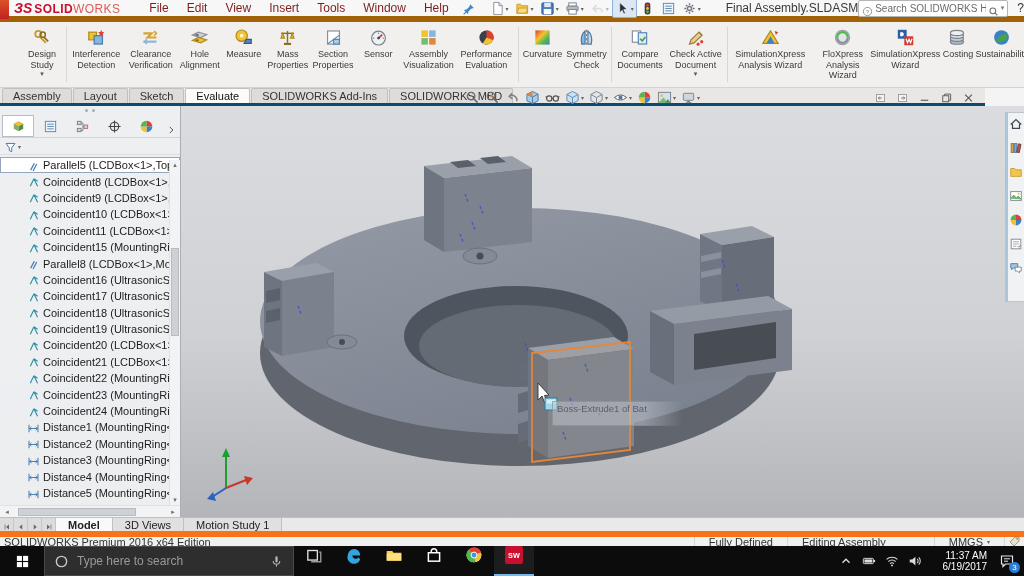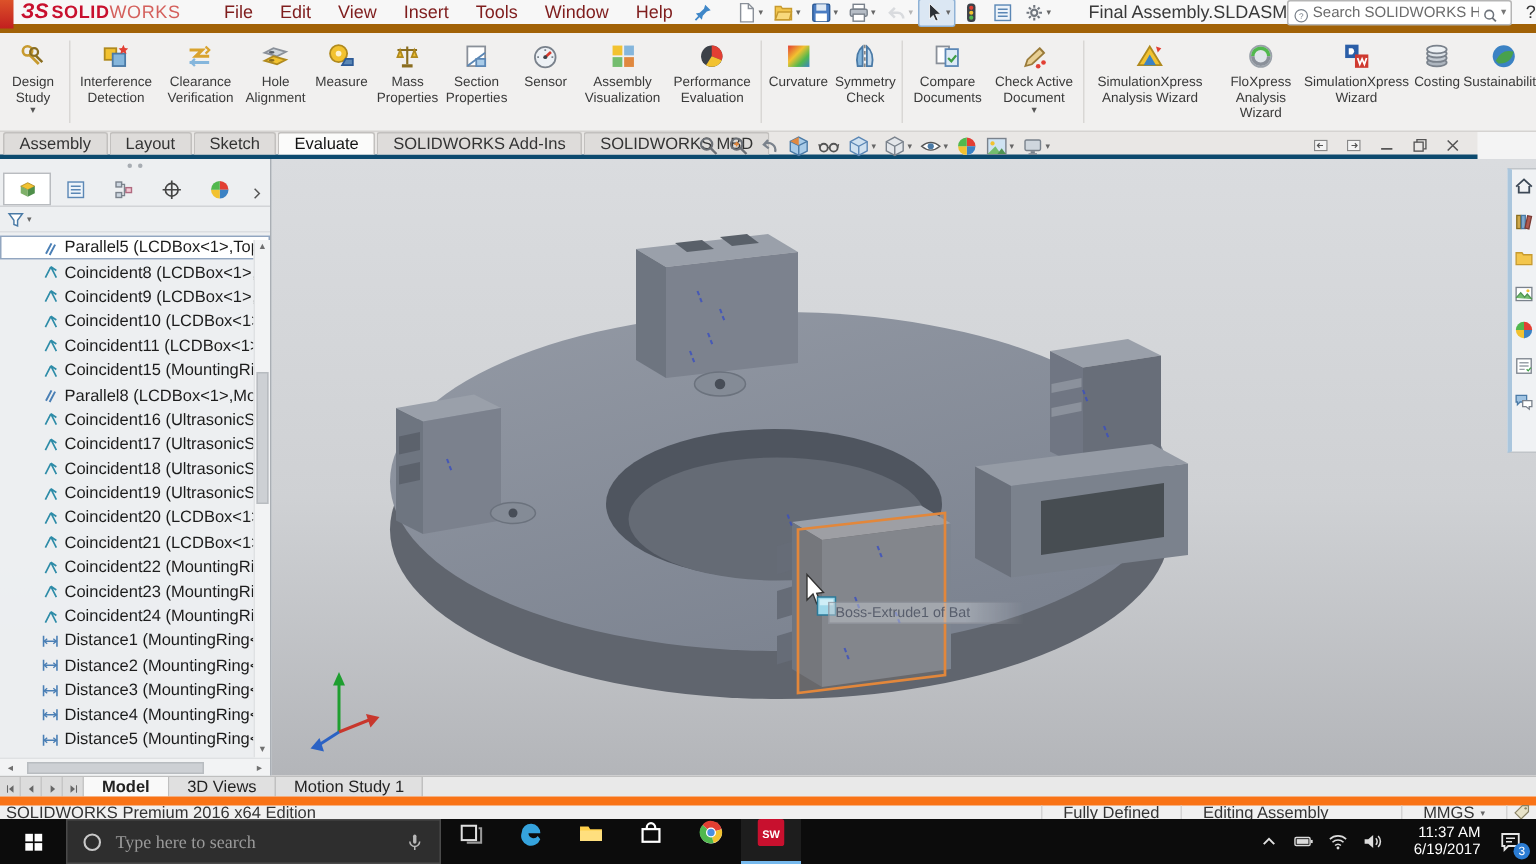--- a/index.html
+++ b/index.html
@@ -22,42 +22,42 @@
 .qtool.disabled{opacity:.45}
 .qtool.has-dd::after{content:"\25BE";font-size:6px;color:#666;margin-left:1px}
 .doc-title{margin-left:22px;font-size:12px;color:#3a3a3a;white-space:nowrap;flex:none}
 .search-box{margin-left:auto;width:150px;height:17px;border:1px solid #b5b5b5;background:#fff;border-radius:2px;display:flex;align-items:center;padding:0 3px;gap:2px;flex:none}
 .search-box .ic{width:11px;height:11px;flex:none;display:block}
 .search-box input{flex:1;min-width:0;border:none;outline:none;font-size:10px;color:#555;font-family:"Liberation Sans",sans-serif;background:transparent}
 .search-box input::placeholder{color:#6b6b6b}
 .search-dd{font-size:7px;color:#777}
 .tb-help{font-size:12px;color:#333;margin:0 3px 0 9px}
 
-.ribbon{position:absolute;left:0;top:22px;width:1024px;height:66px;background:#f1f0ef;border-bottom:1px solid #d5d3d1;display:flex;align-items:stretch;padding-left:0}
+.ribbon{position:absolute;left:0;top:22px;width:1024px;height:66px;background:#f1f0ef;border-bottom:1px solid #d5d3d1;display:flex;align-items:stretch;padding-left:20px}
 .rbtn{display:flex;flex-direction:column;align-items:center;padding:6px 3px 1px;min-width:44px;max-width:64px}
 .rbtn .ricon{width:19px;height:19px;margin-bottom:2px;display:block;flex:none}
 .rbtn .rlabel{font-size:9px;line-height:10.5px;text-align:center;color:#3a3a3a}
 .rbtn.wide{max-width:98px}
 .rbtn.has-dd::after{content:"\25BE";font-size:7px;color:#555;line-height:7px}
 .rsep{width:1px;background:#d9d7d5;margin:5px 2px;flex:none}
 
 .tabrow{position:absolute;left:0;top:88px;width:985px;height:18px;background:#e9e7e5;border-bottom:3px solid #0c4a6e}
 .cmd-tabs{display:flex;height:100%;padding-left:2px}
 .ctab{font-size:11px;padding:0 10px;color:#333;background:#dedcda;border:1px solid #c2c0be;border-bottom:none;margin-right:1px;border-radius:2px 2px 0 0;display:flex;align-items:center}
 .ctab.active{background:#fbfbfa;color:#111}
 .headsup{position:absolute;left:464px;top:1px;display:flex;gap:3px;align-items:center}
 .hud{height:16px;padding:0 1px;display:flex;align-items:center}
 .hud .hicon{width:15px;height:15px;display:block}
 .hud.has-dd::after{content:"\25BE";font-size:6px;color:#666;margin-left:1px}
 .docwin{position:absolute;right:10px;top:2px;display:flex;gap:9px;align-items:center}
 .docwin .dwicon{width:13px;height:12px;display:block}
 
 .viewport{position:absolute;left:0;top:106px;width:1024px;height:411px;background:linear-gradient(#dadcdf,#cfd1d4 55%,#b3b5b9);overflow:hidden}
 .scene{position:absolute;left:180px;top:0;width:826px;height:411px}
-.vp-tooltip{position:absolute;left:552px;top:295px;width:131px;height:15px;background:rgba(196,199,206,.5);border:1px solid rgba(125,130,140,.55);font-size:9.5px;line-height:13px;padding:0 4px;color:rgba(70,76,92,.8);white-space:nowrap;overflow:hidden;-webkit-mask-image:linear-gradient(90deg,#000 70%,transparent);mask-image:linear-gradient(90deg,#000 70%,transparent)}
+.vp-tooltip{position:absolute;left:552px;top:295px;width:131px;height:25px;background:rgba(196,199,206,.5);border:1px solid rgba(125,130,140,.55);font-size:9.5px;line-height:13px;padding:0 4px;color:rgba(70,76,92,.8);white-space:nowrap;overflow:hidden;-webkit-mask-image:linear-gradient(90deg,#000 70%,transparent);mask-image:linear-gradient(90deg,#000 70%,transparent)}
 
 .taskpane{position:absolute;right:0;top:6px;width:19px;height:190px;background:#f0f2f4;border-left:3px solid #aac6dd;border-top:1px solid #c0c4c8;border-bottom:1px solid #c0c4c8;display:flex;flex-direction:column;align-items:center;padding-top:4px;gap:10px}
 .tpicon{width:14px;height:14px;display:block;flex:none}
 
 .fpanel{position:absolute;left:0;top:106px;width:181px;height:411px;background:rgba(237,239,242,.97);border-right:1px solid #aaafb5;display:flex;flex-direction:column;z-index:3}
 .p-handle{height:9px;display:flex;align-items:center;justify-content:center}
 .p-handle i{width:3px;height:3px;border-radius:50%;background:#a8adb3;margin:0 2px}
 .p-tabs{height:23px;display:flex;align-items:stretch;padding:0 2px;border-bottom:1px solid #d2d4d7}
 .ptab{flex:1;display:flex;align-items:center;justify-content:center;border:1px solid transparent}
 .ptab .picon{width:15px;height:15px;display:block}
@@ -93,21 +93,21 @@
 .sitem.has-dd::after{content:"\25BE";font-size:6px;color:#666;margin-left:4px}
 .sitem[data-name="status-units"]{margin-left:34px}
 .status-ticon{width:20px;border-left:1px solid #d4d4d4;display:flex;align-items:center;justify-content:center}
 .status-ticon span{width:13px;height:13px;display:block}
 
 .taskbar{position:absolute;left:0;top:546px;width:1024px;height:30px;background:#0c0c0c;display:flex;align-items:stretch}
 .tb-start{width:44px;display:flex;align-items:center;justify-content:center}
 .tb-start span{width:15px;height:15px;display:block}
 .tb-search{width:250px;background:#2e2e2e;border:1px solid #4a4a4a;display:flex;align-items:center;gap:8px;padding:0 9px}
 .tb-search .sic{width:15px;height:15px;flex:none;display:block}
-.tb-search input{flex:1;min-width:0;background:transparent;border:none;outline:none;color:#bbb;font-size:12px;font-family:Liberation Serif, serif}
+.tb-search input{flex:1;min-width:0;background:transparent;border:none;outline:none;color:#bbb;font-size:12px;font-family:Liberation Sans, sans-serif}
 .tb-search input::placeholder{color:#9a9a9a}
 .tapp{width:40px;display:flex;align-items:flex-start;justify-content:center}
 .tapp .tappicon{width:18px;height:18px;display:block}
 .tapp.active{background:#1d1d1d;box-shadow:inset 0 -2px 0 #76b9ed}
 .tb-spacer{flex:1}
 .tray-item{width:23px;display:flex;align-items:center;justify-content:center}
 .tray-item span{width:14px;height:14px;display:block}
 .tb-clock{width:64px;display:flex;flex-direction:column;justify-content:center;text-align:right;color:#fff;font-size:10px;line-height:11.5px;padding-right:3px}
 .tb-notif{width:34px;position:relative;display:flex;align-items:center;justify-content:center}
 .tb-notif .nicon{width:16px;height:16px;display:block}

